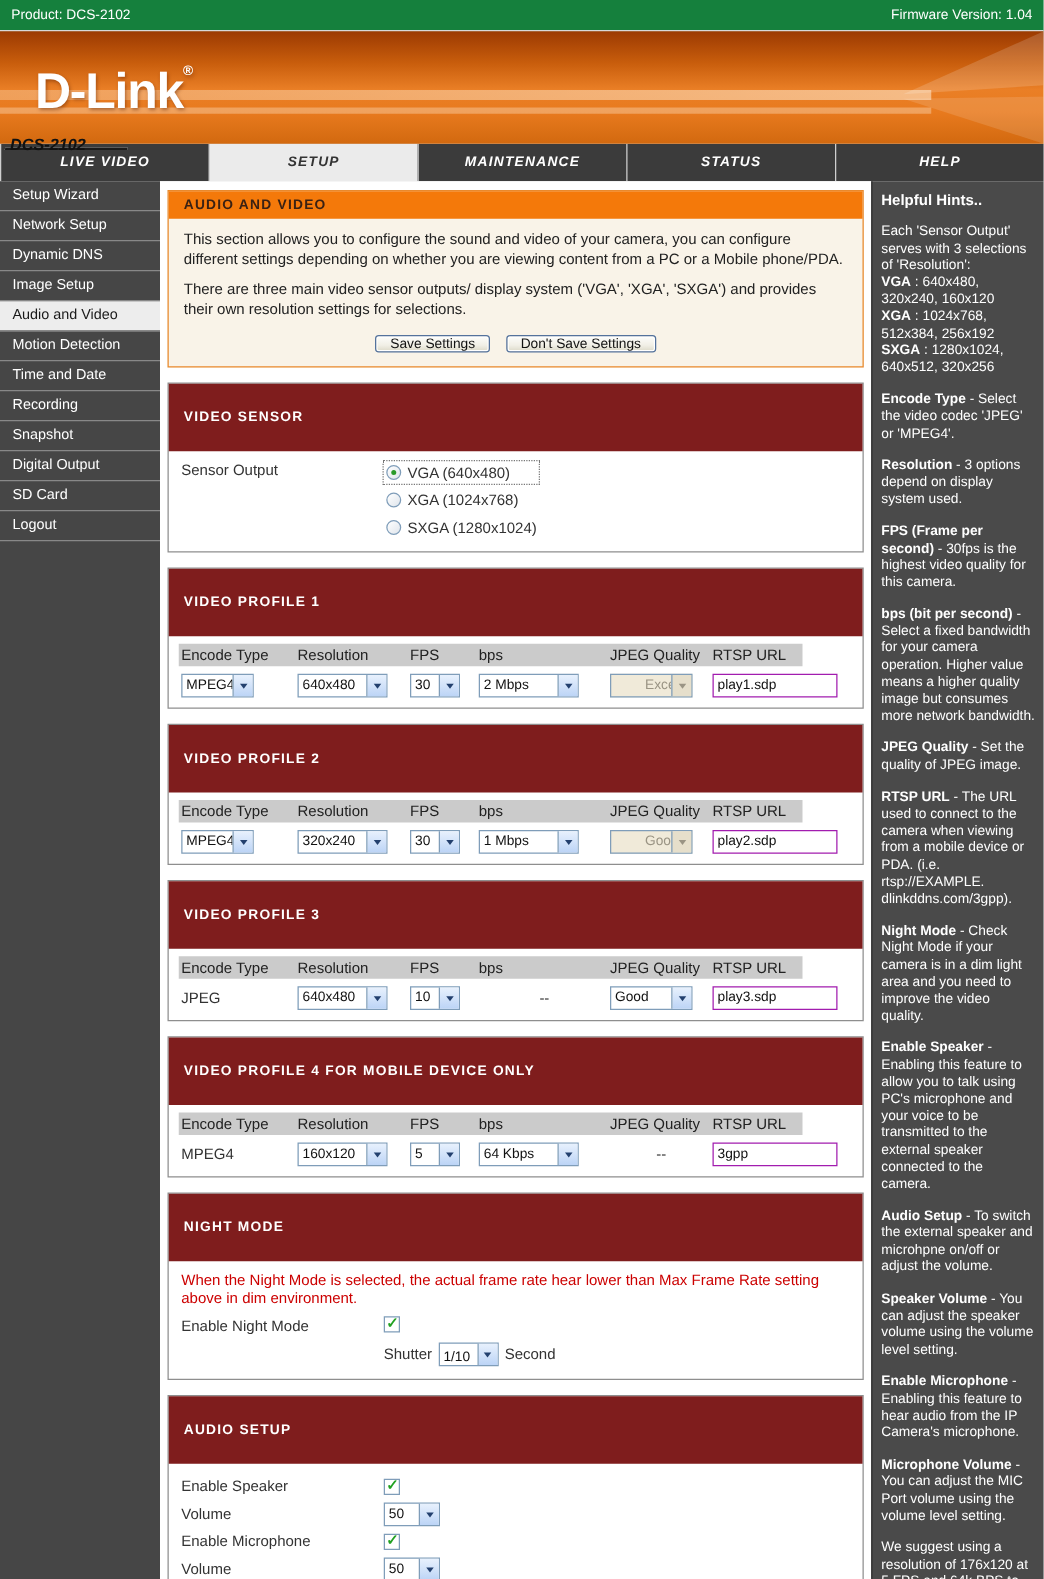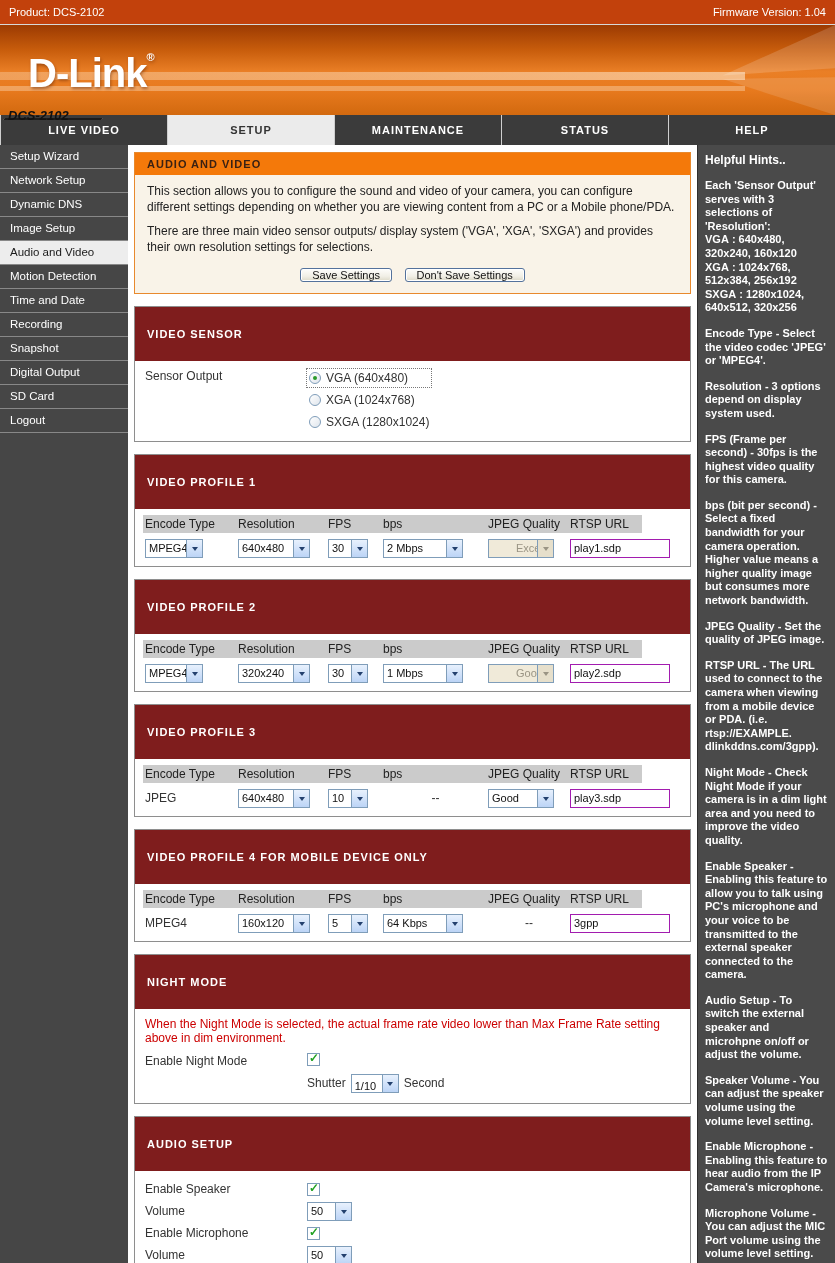--- a/index.html
+++ b/index.html
@@ -1,21 +1,21 @@
 <!DOCTYPE html>
 <html><head>
 <meta charset="utf-8">
 <style>
   * { box-sizing: border-box; margin: 0; padding: 0; }
   html, body { width: 835px; background: #fff; }
   body { font-family: "Liberation Sans", sans-serif; position: relative; }
   .page { width: 835px; min-height: 1263px; display: flex; flex-direction: column; background: #fff; }
 
   
-  .topbar { height: 25px; background: #c2410c; color: #fff; display: flex;
+  .topbar { height: 25px; background: #15803d; color: #fff; display: flex;
             justify-content: space-between; align-items: center; padding: 0 9px;
             font-size: 11px; border-bottom: 1px solid #d8d8d8; }
 
   
   .banner { height: 90px; position: relative; overflow: hidden;
             background: linear-gradient(180deg,#9c3a02 0%,#c85d0c 28%,#ea7f26 52%,#e87a1e 72%,#d2690f 100%); }
   .banner .streak1 { position: absolute; left: 0; right: 90px; top: 47px; height: 8px;
                      background: linear-gradient(90deg,rgba(255,238,215,.30),rgba(255,238,215,.55)); }
   .banner .streak2 { position: absolute; left: 0; right: 90px; top: 61px; height: 5px;
                      background: rgba(255,238,215,.35); }
@@ -29,21 +29,21 @@
 
   
   .navbar { height: 30px; background: #3b3b3b; display: flex; flex-direction: column; }
   .device-tab { width: 128px; flex: none; position: relative; border-right: 1px solid #cfcfcf; }
   .device-plate { position: absolute; left: 4px; top: 3px; bottom: 4px; width: 98px;
                   background: #fff; transform: skewX(-20deg); border: 1px solid #1c1c1c; }
   .device-text { position: absolute; left: 8px; top: 0; bottom: 0; display: flex; align-items: center;
                  font-style: italic; font-weight: bold; font-size: 13px; color: #111; }
   .stripe { position: absolute; top: 3px; bottom: 4px; width: 5px; background: #fff; transform: skewX(-20deg); }
   .stripe.s1 { left: 112px; } .stripe.s2 { left: 122px; } .stripe.s3 { left: 132px; }
-  #tabs { display: flex; flex: 1; }
+  #tabs { display: flex; flex: 1; font-style: italic; }
   .tab { flex: 1; display: flex; align-items: center; justify-content: center; color: #fff;
          font-size: 11px; font-weight: bold; letter-spacing: 1px; border-left: 1px solid #cfcfcf;
          cursor: pointer; }
   .tab.active { background: #ebebeb; color: #333; }
 
   
   .body-row { display: flex; align-items: stretch; flex: 1; min-height: 1077px; }
 
   .sidebar { width: 128px; flex: none; background: #464646; }
   .side-item { height: 24px; line-height: 23px; padding-left: 10px; color: #fff; font-size: 11.5px;
@@ -111,21 +111,21 @@
   .c5 { flex: 1; }
   .cell.center { justify-content: center; }
   .plain { font-size: 12px; color: #333; }
 
   .warning { color: #cc0000; font-size: 12px; line-height: 14px; margin: 2px 0 6px; }
   .shutter-line { display: flex; align-items: center; gap: 5px; }
 
   .hints { width: 138px; flex: none; background: #4a4a4a; color: #fff; padding: 8px 7px;
            font-size: 11px; border-left: 1px solid #2e2e2e; }
   .hints-title { font-weight: bold; font-size: 12px; margin-bottom: 12px; }
-  .hint-para { line-height: 13.6px; margin-bottom: 12px; font-weight: bold; }
+  .hint-para { line-height: 13.6px; margin-bottom: 12px; }
 </style>
 </head>
 <body>
 
 <div class="page">
 
   <header class="topbar">
     <span>Product: DCS-2102</span>
     <span>Firmware Version: 1.04</span>
   </header>
@@ -388,21 +388,21 @@
                   <input class="xp-input" type="text" value="3gpp" style="width: 100px;">
                 </span>
               </div>
             </div>
           </section>
         </div>
 
       <section class="panel">
         <div class="dark-head">NIGHT MODE</div>
         <div class="panel-body">
-          <div class="warning">When the Night Mode is selected, the actual frame rate video lower than Max Frame Rate setting above in dim environment.</div>
+          <div class="warning">When the Night Mode is selected, the actual frame rate hear lower than Max Frame Rate setting above in dim environment.</div>
           <div class="form-row">
             <div class="form-label">Enable Night Mode</div>
             <span id="nm-check"><span class="xp-check checked"></span></span>
           </div>
           <div class="form-row">
             <div class="form-label"></div>
             <span class="shutter-line">
               <span>Shutter</span>
               <span id="nm-shutter"><span class="xp-select" style="width: 48px; align-items: flex-end;">
                     <span class="val">1/10</span>

